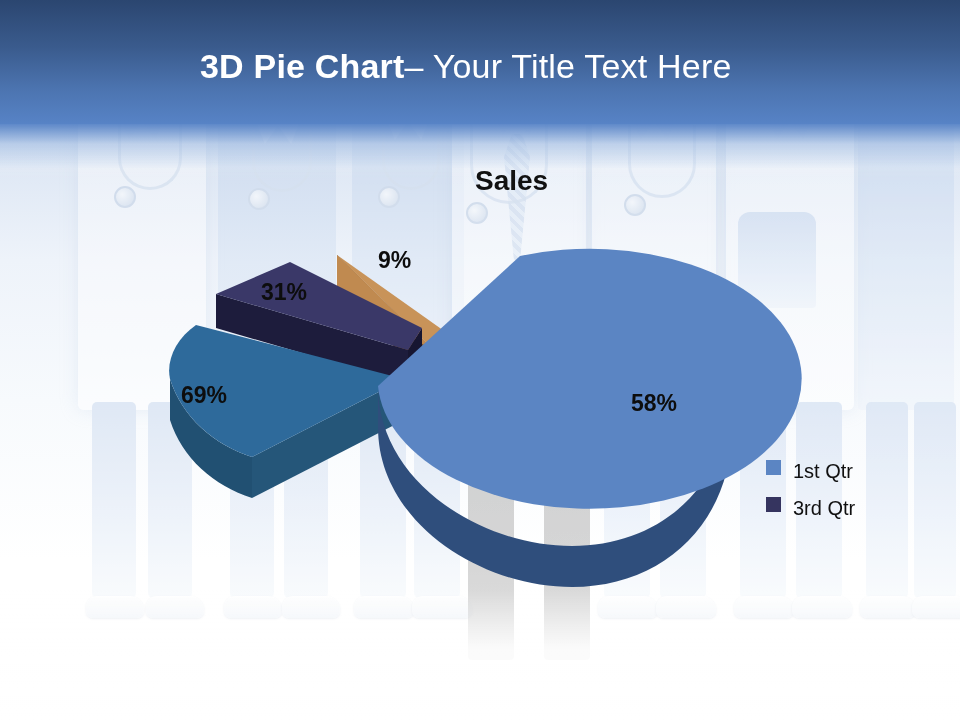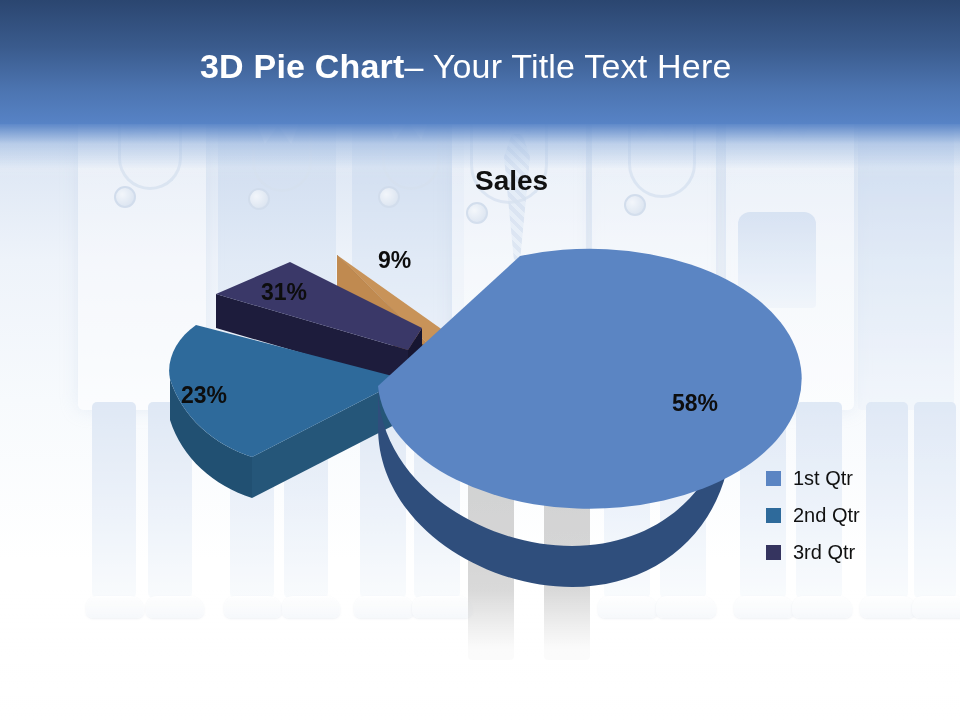--- a/index.html
+++ b/index.html
@@ -163,21 +163,20 @@
     white-space: nowrap;
   }
 
   
   .legend {
     position: absolute;
     left: 766px; top: 336px;
   }
   .legend-row {
     display: flex;
-    align-items: center;
     height: 37px;
   }
   .legend-swatch {
     width: 15px; height: 15px;
     margin-right: 12px;
     flex: 0 0 auto;
   }
   .legend-text {
     font-size: 20px;
     color: #111111;
@@ -318,34 +317,30 @@
                  C 480,422 378,357 378,262 Z" fill="#2f4e7c"></path>
 
         <path d="M 378,262
                  L 520,132
                  A 212,130 0 1 1 378,262 Z" fill="#5b85c3"></path>
       </g>
     </svg>
 
     <div class="slice-label" style="left:378px; top:123px;">9%</div>
     <div class="slice-label" style="left:261px; top:155px;">31%</div>
-    <div class="slice-label" style="left:181px; top:258px;">23%</div>
-    <div class="slice-label" style="left:672px; top:266px;">58%</div>
+    <div class="slice-label" style="left:181px; top:258px;">69%</div>
+    <div class="slice-label" style="left:631px; top:266px;">58%</div>
 
     <div class="legend">
 
       <div class="legend-row">
         <span class="legend-swatch" style="background:#5b85c3;"></span>
         <span class="legend-text">1st Qtr</span>
       </div>
 
-      <div class="legend-row">
-        <span class="legend-swatch" style="background:#2e6a9b;"></span>
-        <span class="legend-text">2nd Qtr</span>
-      </div>
 
       <div class="legend-row">
         <span class="legend-swatch" style="background:#35345f;"></span>
         <span class="legend-text">3rd Qtr</span>
       </div>
 
 
     </div>
   </div>
 

